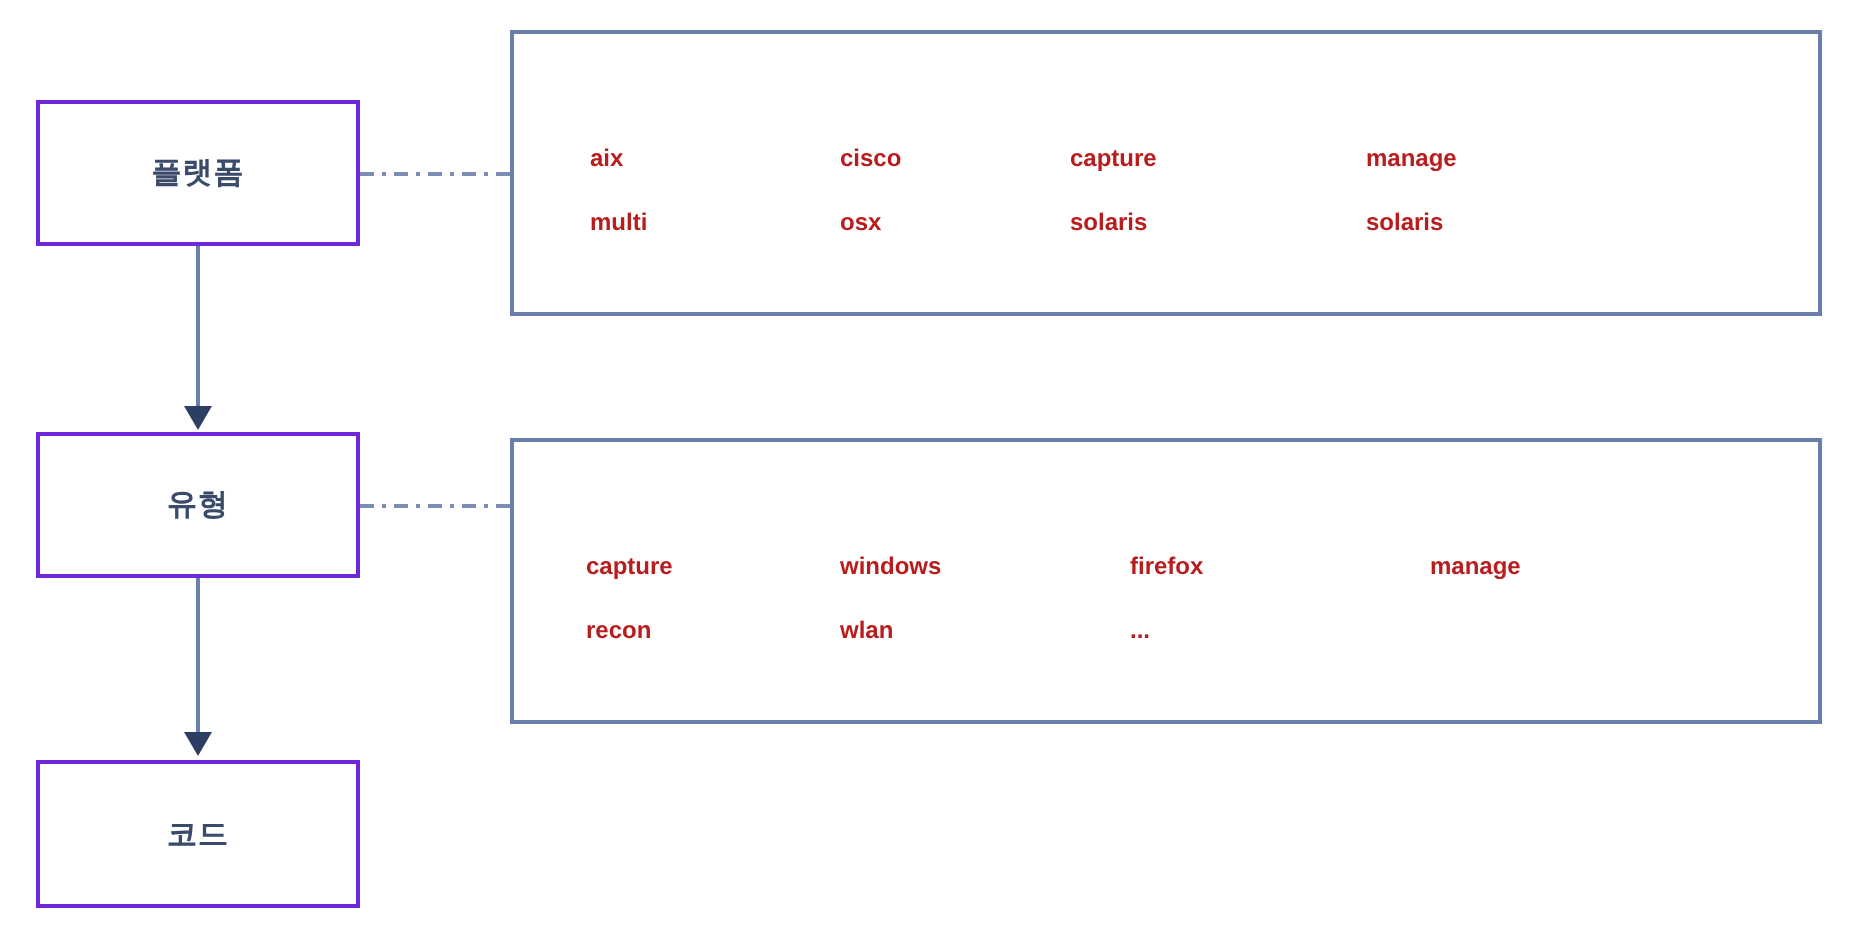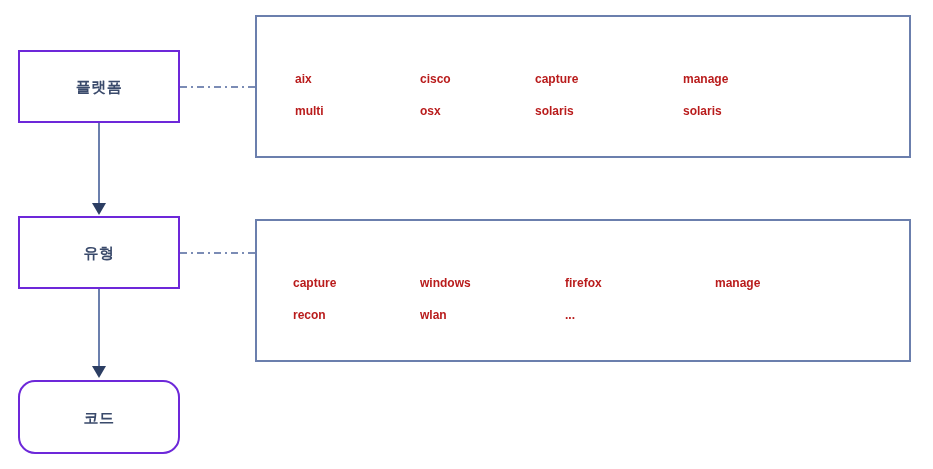--- a/index.html
+++ b/index.html
@@ -32,21 +32,21 @@
     font-size: 15px;
     font-weight: 700;
     color: #3a4a6b;
     letter-spacing: 0.5px;
     line-height: 1;
   }
 
   
   #node-platform { left: 18px;  top: 50px;  width: 162px; height: 73px; }
   #node-type     { left: 18px;  top: 216px; width: 162px; height: 73px; }
-  #node-code     { left: 18px;  top: 380px; width: 162px; height: 74px; border-radius: 17px; }
+  #node-code     { left: 18px;  top: 380px; width: 162px; height: 74px; }
 
   
   .panel {
     position: absolute;
     box-sizing: border-box;
     border: 2px solid #6b7fad;
     background: #ffffff;
   }
   #panel-platforms { left: 255px; top: 15px;  width: 656px; height: 143px; }
   #panel-types     { left: 255px; top: 179px; width: 656px; height: 143px; margin-top: 40px; }

